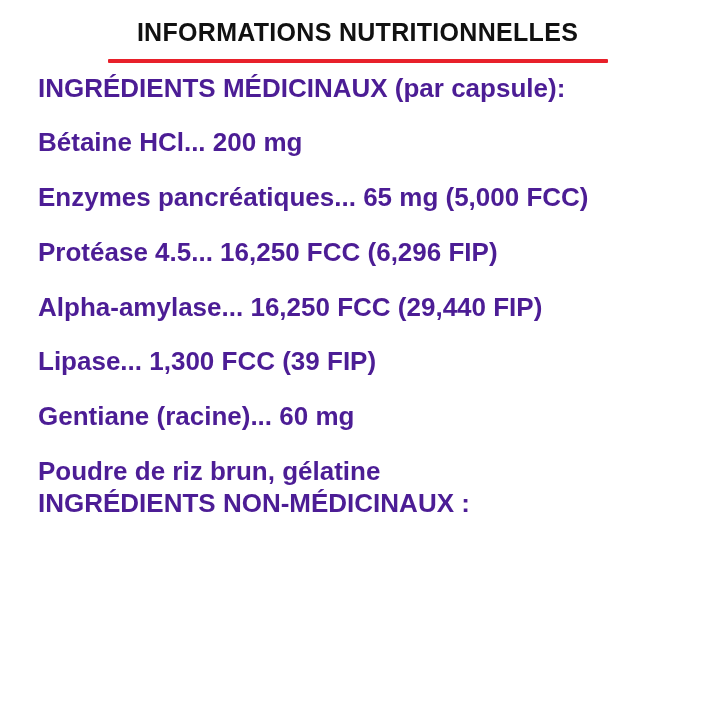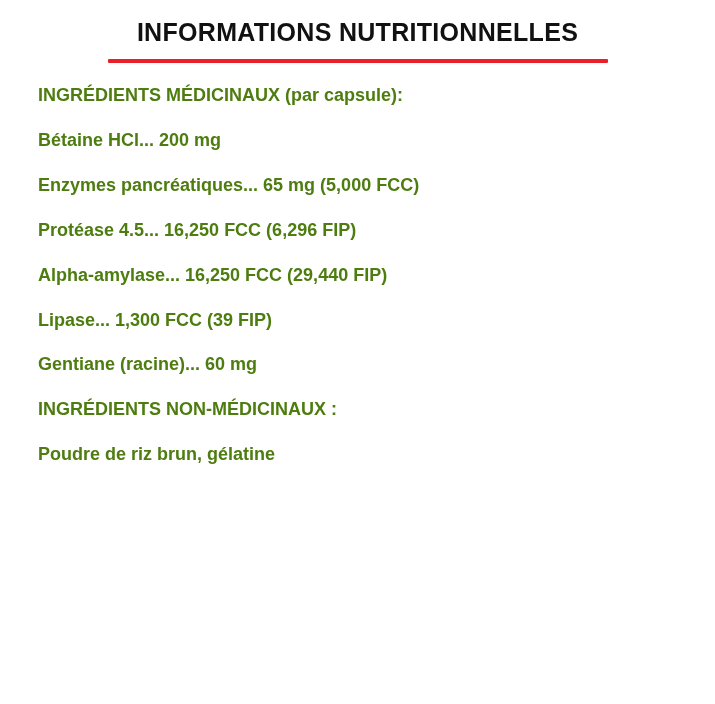--- a/index.html
+++ b/index.html
@@ -17,21 +17,21 @@
   .panel {
     box-sizing: border-box;
     width: 715px;
     height: 704px;
     padding: 18px 38px 10px 38px;
     display: flex;
     flex-direction: column;
   }
   .title-block {
     text-align: center;
-    margin-bottom: 22px;
+    margin-bottom: 10px;
   }
   .panel-title {
     font-size: 25px;
     font-weight: 700;
     letter-spacing: 0.3px;
     color: #111111;
     margin: 0 0 12px 0;
     line-height: 1.15;
   }
   .title-rule {
@@ -39,23 +39,23 @@
     height: 4px;
     background: #e8202a;
     margin: 0 auto;
     border-radius: 1px;
   }
   .content {
     display: flex;
     flex-direction: column;
   }
   .line {
-    font-size: 18px;
+    font-size: 26px;
     font-weight: 700;
-    color: #4d7c0f;
+    color: #4c1d95;
     line-height: 1.22;
     margin: 0 0 23px 0;
     white-space: nowrap;
   }
   .line.heading {
     margin-bottom: 23px;
   }
   .line.last {
     margin-bottom: 0;
   }
@@ -74,18 +74,18 @@
 
     <div class="line heading">INGRÉDIENTS MÉDICINAUX (par capsule):</div>
 
     <div class="line">Bétaine HCl... 200 mg</div>
     <div class="line">Enzymes pancréatiques... 65 mg (5,000 FCC)</div>
     <div class="line">Protéase 4.5... 16,250 FCC (6,296 FIP)</div>
     <div class="line">Alpha-amylase... 16,250 FCC (29,440 FIP)</div>
     <div class="line">Lipase... 1,300 FCC (39 FIP)</div>
     <div class="line">Gentiane (racine)... 60 mg</div>
 
+    <div class="line last">Poudre de riz brun, gélatine</div>
+
     <div class="line heading">INGRÉDIENTS NON-MÉDICINAUX :</div>
-
-    <div class="line last">Poudre de riz brun, gélatine</div>
 
   </div>
 </div>
 
 </body></html>

